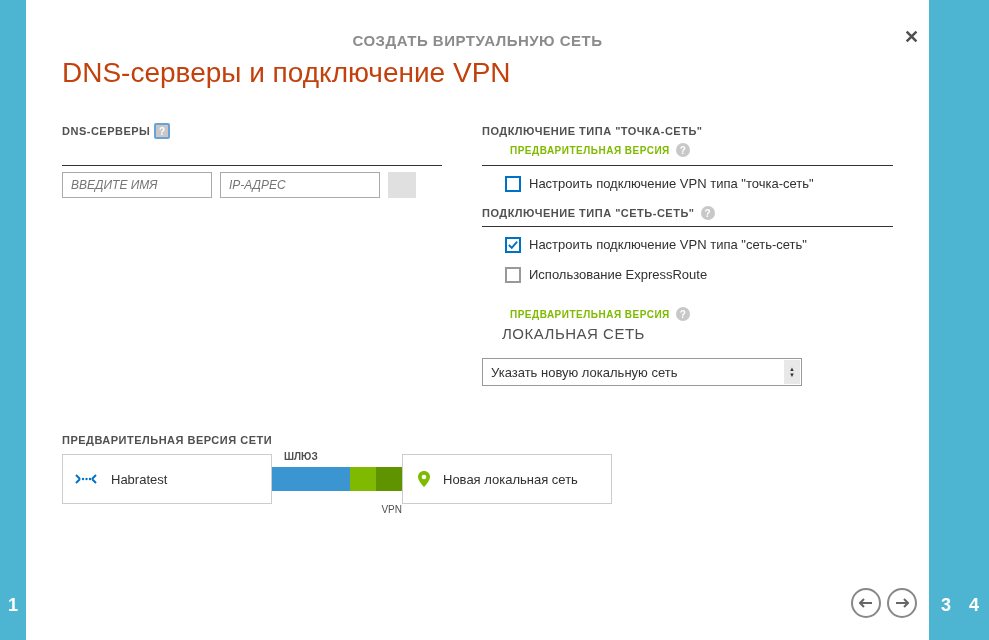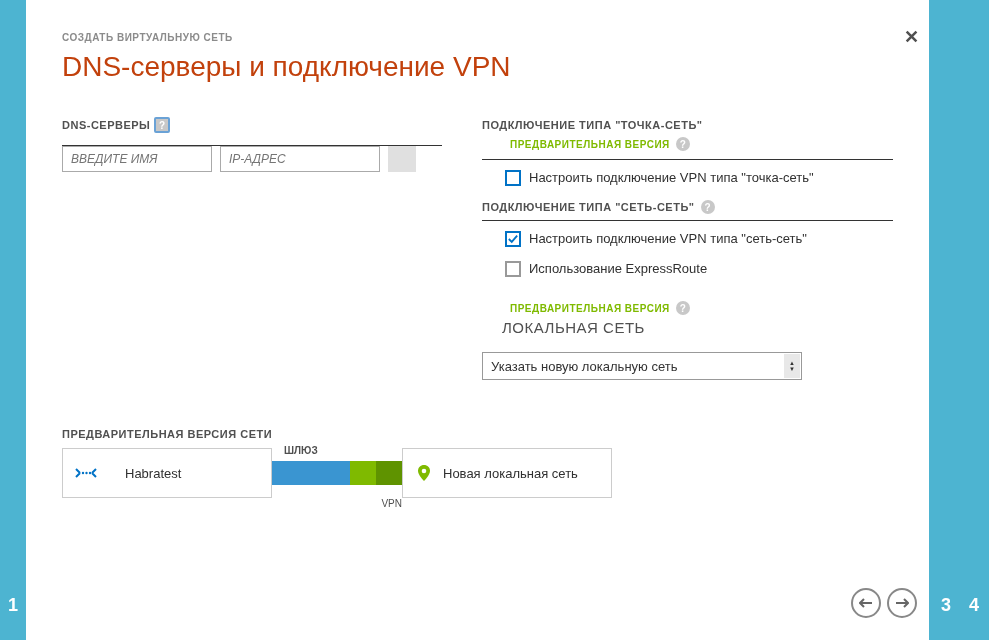--- a/index.html
+++ b/index.html
@@ -58,24 +58,25 @@
       position: absolute;
       top: 26px;
       right: 70px;
       font-size: 18px;
       color: #505050;
       cursor: pointer;
       font-weight: bold;
     }
     .breadcrumb {
       color: #8b8b8b;
-      font-size: 10px;
+      font-size: 15px;
       font-weight: 600;
       letter-spacing: 0.5px;
       margin-bottom: 8px;
+      text-align: center;
     }
     .title {
       font-size: 28px;
       font-weight: 300;
       color: #c2410c;
       margin-bottom: 32px;
     }
     .cols {
       display: flex;
       gap: 40px;
@@ -111,22 +112,23 @@
     .preview-tag {
       color: #7fba00;
       font-size: 10px;
       font-weight: 600;
       letter-spacing: 0.5px;
       padding-left: 28px;
     }
     .input-row {
       display: flex;
       gap: 8px;
-      margin-top: 12px;
+      margin-top: 26px;
       border-top: 1px solid #333;
+      padding-top: 6px;
       align-items: flex-start;
     }
     .input-row input {
       height: 26px;
       border: 1px solid #aaa;
       padding: 0 8px;
       font-style: italic;
       color: #888;
       font-size: 12px;
       background: #fff;
@@ -230,21 +232,21 @@
     .diagram {
       display: flex;
       align-items: stretch;
       height: 50px;
       position: relative;
     }
     .vnet-box {
       border: 1px solid #ccc;
       display: flex;
       align-items: center;
-      gap: 28px;
+      gap: 14px;
       padding: 0 12px;
       width: 210px;
       background: #fff;
     }
     .vnet-icon {
       color: #0072c6;
       font-size: 18px;
       display: inline-flex;
     }
     .gateway-wrap {

